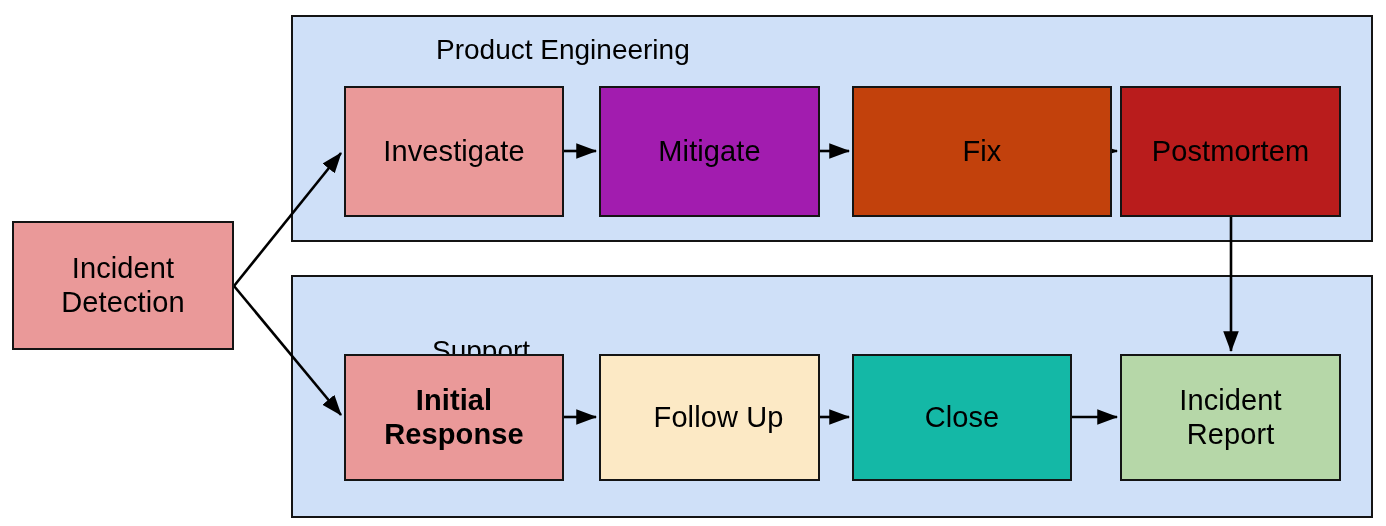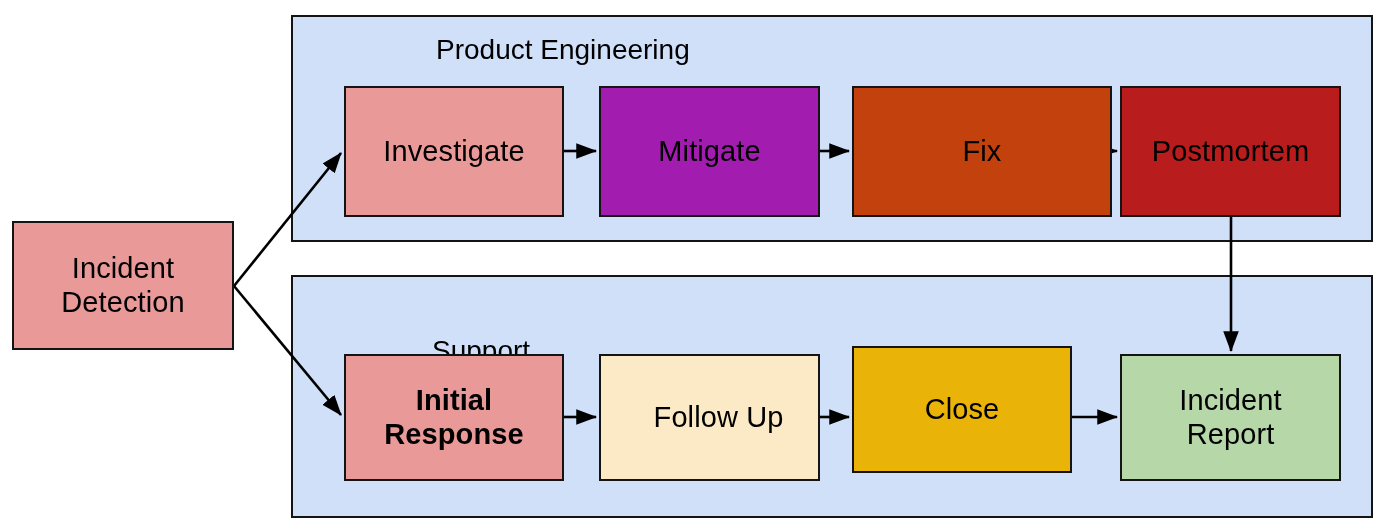--- a/index.html
+++ b/index.html
@@ -85,17 +85,17 @@
 
   <div class="node" id="node-0" style="left: 12px; top: 221px; width: 222px; height: 129px; background: rgb(234, 153, 153); border-color: rgb(20, 20, 20); color: rgb(0, 0, 0);">Incident
 Detection</div>
   <div class="node" id="node-1" style="left: 344px; top: 86px; width: 220px; height: 131px; background: rgb(234, 153, 153); border-color: rgb(20, 20, 20); color: #000000;">Investigate</div>
   <div class="node" id="node-2" style="left: 599px; top: 86px; width: 221px; height: 131px; background: #a21caf; border-color: rgb(20, 20, 20); color: rgb(0, 0, 0);">Mitigate</div>
   <div class="node" id="node-3" style="left: 852px; top: 86px; width: 260px; height: 131px; background: #c2410c; border-color: rgb(20, 20, 20); color: rgb(0, 0, 0);">Fix</div>
   <div class="node" id="node-4" style="left: 1120px; top: 86px; width: 221px; height: 131px; background: #b91c1c; border-color: rgb(20, 20, 20); color: rgb(0, 0, 0);">Postmortem</div>
   <div class="node" id="node-5" style="left: 344px; top: 354px; width: 220px; height: 127px; background: rgb(234, 153, 153); border-color: rgb(20, 20, 20); color: rgb(0, 0, 0); font-weight: bold;">Initial
 Response</div>
   <div class="node" id="node-6" style="left: 599px; top: 354px; width: 221px; height: 127px; background: rgb(252, 233, 197); border-color: rgb(20, 20, 20); color: rgb(0, 0, 0); padding-left: 18px;">Follow Up</div>
-  <div class="node" id="node-7" style="left: 852px; top: 346px; width: 220px; height: 127px; background: #eab308; border-color: rgb(20, 20, 20); color: rgb(0, 0, 0);">Close</div>
+  <div class="node" id="node-7" style="left: 852px; top: 354px; width: 220px; height: 127px; background: #14b8a6; border-color: rgb(20, 20, 20); color: rgb(0, 0, 0);">Close</div>
   <div class="node" id="node-8" style="left: 1120px; top: 354px; width: 221px; height: 127px; background: rgb(182, 215, 168); border-color: rgb(20, 20, 20); color: rgb(0, 0, 0);">Incident
 Report</div>
 
 </div>
 
 </body></html>

